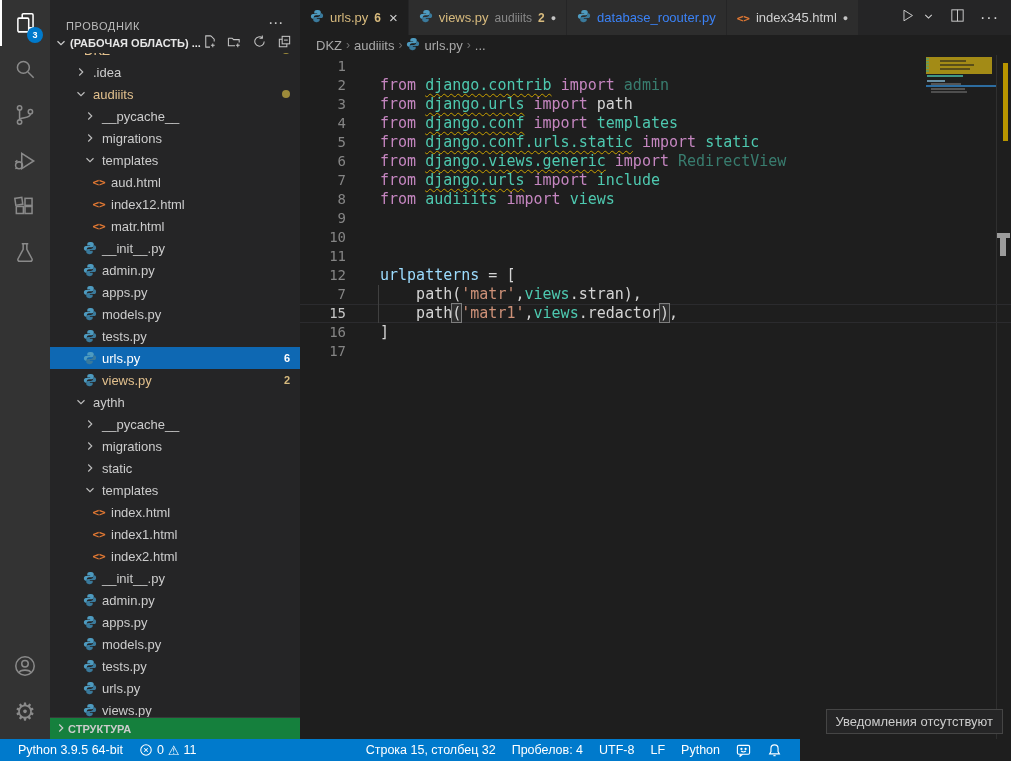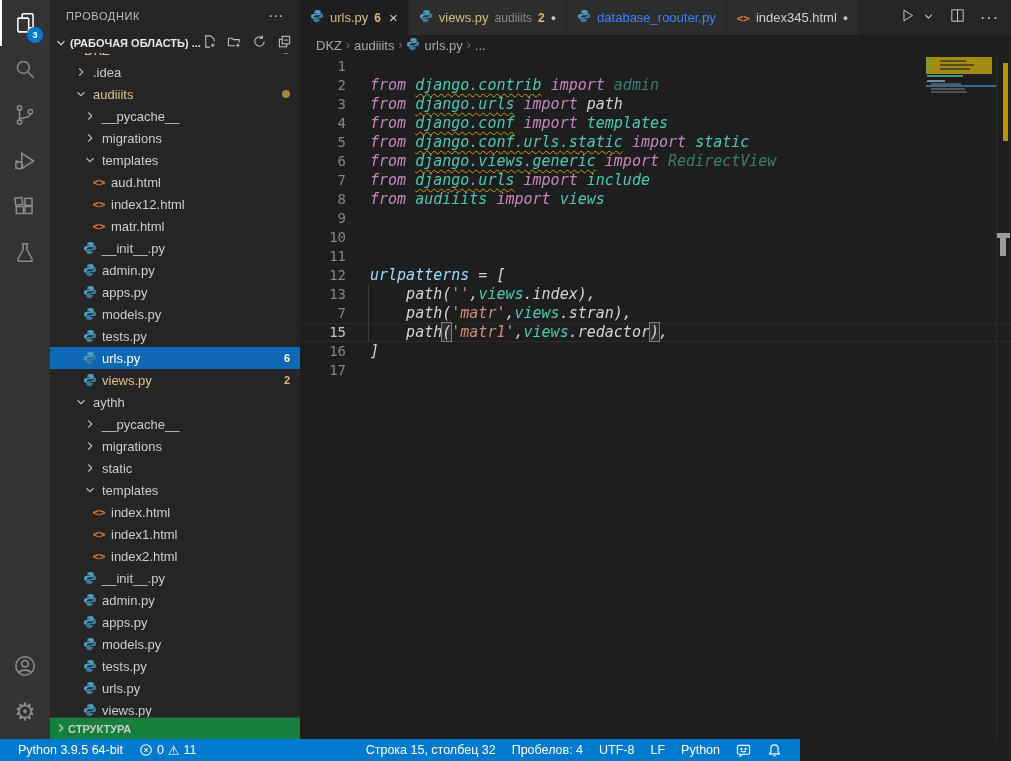--- a/index.html
+++ b/index.html
@@ -12,21 +12,21 @@
   .ab-item { position:relative; width:50px; height:46px; display:flex; align-items:center; justify-content:center; color:#8a8a8a; }
   .ab-item.active { color:#ffffff; border-left:2px solid #ffffff; }
   .ab-item svg { stroke:currentColor; fill:none; stroke-width:1.4; }
   .ab-badge { position:absolute; right:7px; bottom:3px; min-width:16px; height:16px; border-radius:50%;
               background:#007acc; color:#fff; font-size:9px; line-height:16px; text-align:center; font-weight:bold; }
   .ab-bottom { position:absolute; bottom:4px; left:0; width:50px; }
   .gear-glyph { font-size:24px; color:#8a8a8a; font-family:"DejaVu Sans",sans-serif; }
 
   
   .sidebar { position:absolute; left:50px; top:0; width:250px; height:739px; background:#252526; z-index:4; }
-  .sb-title { height:32px; display:flex; align-items:center; padding:0 16px; color:#bbbbbb; font-size:11px; letter-spacing:.6px; }
+  .sb-title { height:32px; display:flex; align-items:flex-end; padding:0 16px; color:#bbbbbb; font-size:11px; letter-spacing:.6px; }
   .sb-title .more { margin-left:auto; color:#c5c5c5; font-size:15px; letter-spacing:1px; }
   .ws-header { height:21px; display:flex; align-items:center; padding:0 8px 0 4px; color:#e7e7e7; font-size:11px; font-weight:bold; background:#252526; position:relative; z-index:3; }
   .ws-header .chev { margin-right:2px; display:flex; }
   .ws-actions { margin-left:auto; display:flex; gap:10px; align-items:center; }
   .ws-actions svg { stroke:#c5c5c5; fill:none; stroke-width:1.1; }
   .tree { position:absolute; top:53px; left:0; right:0; bottom:22px; overflow:hidden; }
   .tree-inner { margin-top:-14px; }
   .trow { height:22px; display:flex; align-items:center; font-size:13px; color:#cccccc; padding-right:10px; cursor:pointer; }
   .trow .chev { width:16px; display:flex; justify-content:center; flex:none; }
   .trow .ficon { width:16px; display:flex; justify-content:center; align-items:center; flex:none; }
@@ -58,21 +58,21 @@
   .more-dots { font-size:16px; letter-spacing:1px; }
 
   .breadcrumb { height:20px; display:flex; align-items:center; gap:4px; padding:0 16px; font-size:13px; color:#a9a9a9; background:#1e1e1e; }
   .breadcrumb .sep { color:#6e6e6e; font-size:12px; }
   .breadcrumb .bc-item { display:flex; align-items:center; gap:4px; cursor:pointer; }
 
   .code { position:absolute; top:55px; left:0; right:0; bottom:0; font-family:"DejaVu Sans Mono",monospace;
           font-size:15px; line-height:19px; padding-top:2px; }
   .cl { height:19px; display:flex; white-space:pre; position:relative; }
   .cl .ln { width:46px; text-align:right; color:#858585; flex:none; font-size:14px; }
-  .cl .lt { margin-left:24px; position:relative;font-style:italic; }
+  .cl .lt { margin-left:34px; position:relative; }
   .cl.cur { box-shadow:inset 0 1px 0 #2b2b2e, inset 0 -1px 0 #2b2b2e; }
   .cl.cur .ln { color:#c6c6c6; }
   .cl.guide .lt::before { content:""; position:absolute; left:-2px; top:0; bottom:0; border-left:1px solid #404040; }
   .tk-kw  { color:#c586c0; }
   .tk-pl  { color:#d4d4d4; }
   .tk-mod { color:#4ec9b0; }
   .tk-modw{ color:#4ec9b0; text-decoration:underline; text-decoration-style:wavy; text-decoration-color:#c8a000;
             text-decoration-thickness:1px; text-underline-offset:3px; }
   .tk-dim { color:#4ec9b0; opacity:.55; }
   .tk-str { color:#ce9178; }
@@ -569,21 +569,20 @@
         <div class="cl"><span class="ln">3</span><span class="lt"><span class="tk-kw">from</span><span class="tk-pl"> </span><span class="tk-modw">django.urls</span><span class="tk-pl"> </span><span class="tk-kw">import</span><span class="tk-pl"> </span><span class="tk-pl">path</span></span></div>
         <div class="cl"><span class="ln">4</span><span class="lt"><span class="tk-kw">from</span><span class="tk-pl"> </span><span class="tk-modw">django.conf</span><span class="tk-pl"> </span><span class="tk-kw">import</span><span class="tk-pl"> </span><span class="tk-mod">templates</span></span></div>
         <div class="cl"><span class="ln">5</span><span class="lt"><span class="tk-kw">from</span><span class="tk-pl"> </span><span class="tk-modw">django.conf.urls.static</span><span class="tk-pl"> </span><span class="tk-kw">import</span><span class="tk-pl"> </span><span class="tk-mod">static</span></span></div>
         <div class="cl"><span class="ln">6</span><span class="lt"><span class="tk-kw">from</span><span class="tk-pl"> </span><span class="tk-modw">django.views.generic</span><span class="tk-pl"> </span><span class="tk-kw">import</span><span class="tk-pl"> </span><span class="tk-dim">RedirectView</span></span></div>
         <div class="cl"><span class="ln">7</span><span class="lt"><span class="tk-kw">from</span><span class="tk-pl"> </span><span class="tk-modw">django.urls</span><span class="tk-pl"> </span><span class="tk-kw">import</span><span class="tk-pl"> </span><span class="tk-mod">include</span></span></div>
         <div class="cl"><span class="ln">8</span><span class="lt"><span class="tk-kw">from</span><span class="tk-pl"> </span><span class="tk-mod">audiiits</span><span class="tk-pl"> </span><span class="tk-kw">import</span><span class="tk-pl"> </span><span class="tk-mod">views</span></span></div>
         <div class="cl"><span class="ln">9</span><span class="lt"></span></div>
         <div class="cl"><span class="ln">10</span><span class="lt"></span></div>
         <div class="cl"><span class="ln">11</span><span class="lt"></span></div>
         <div class="cl"><span class="ln">12</span><span class="lt"><span class="tk-var">urlpatterns</span><span class="tk-pl"> = [</span></span></div>
-        <div class="cl guide"><span class="ln">13</span><span class="lt"><span class="tk-pl">    path(</span><span class="tk-str">''</span><span class="tk-pl">,</span><span class="tk-mod">views</span><span class="tk-pl">.index),</span></span></div>
         <div class="cl guide"><span class="ln">7</span><span class="lt"><span class="tk-pl">    path(</span><span class="tk-str">'matr'</span><span class="tk-pl">,</span><span class="tk-mod">views</span><span class="tk-pl">.stran),</span></span></div>
         <div class="cl cur guide"><span class="ln">15</span><span class="lt"><span class="tk-pl">    path</span><span class="tk-bm">(</span><span class="tk-str">'matr1'</span><span class="tk-pl">,</span><span class="tk-mod">views</span><span class="tk-pl">.redactor</span><span class="tk-bm">)</span><span class="tk-pl">,</span></span></div>
         <div class="cl"><span class="ln">16</span><span class="lt"><span class="tk-pl">]</span></span></div>
         <div class="cl"><span class="ln">17</span><span class="lt"></span></div>
       </div>
   </div>
 
   <div class="statusbar">
     <span class="sb-item">
       <span>Python 3.9.5 64-bit</span>
@@ -624,14 +623,17 @@
       </span>
       <span class="sb-item">
         <svg width="15" height="15" viewBox="0 0 16 16">
             <path d="M8 2c-2.2 0-3.8 1.6-3.8 3.8v3.4L2.8 11.6h10.4L11.8 9.2V5.8C11.8 3.6 10.2 2 8 2z"></path>
             <path d="M6.8 13.5h2.4"></path>
           </svg>
       </span>
     </span>
   </div>
 
+  <div class="tooltip">
+    <span>Уведомления отсутствуют</span>
+  </div>
 
 </div>
 
 </body></html>

